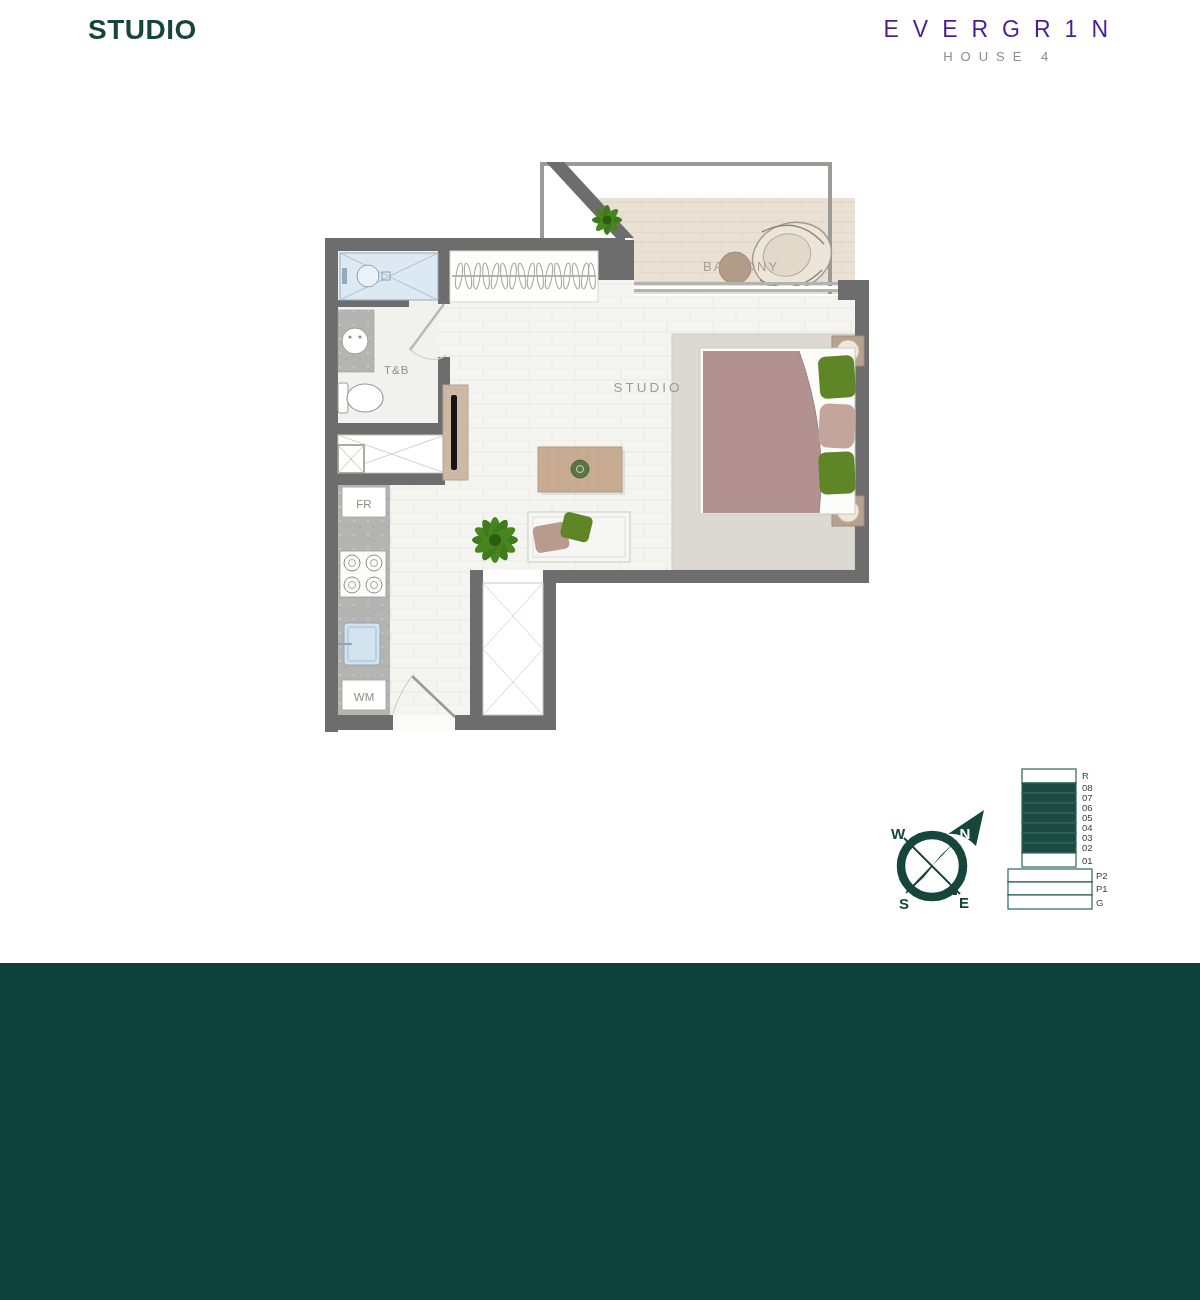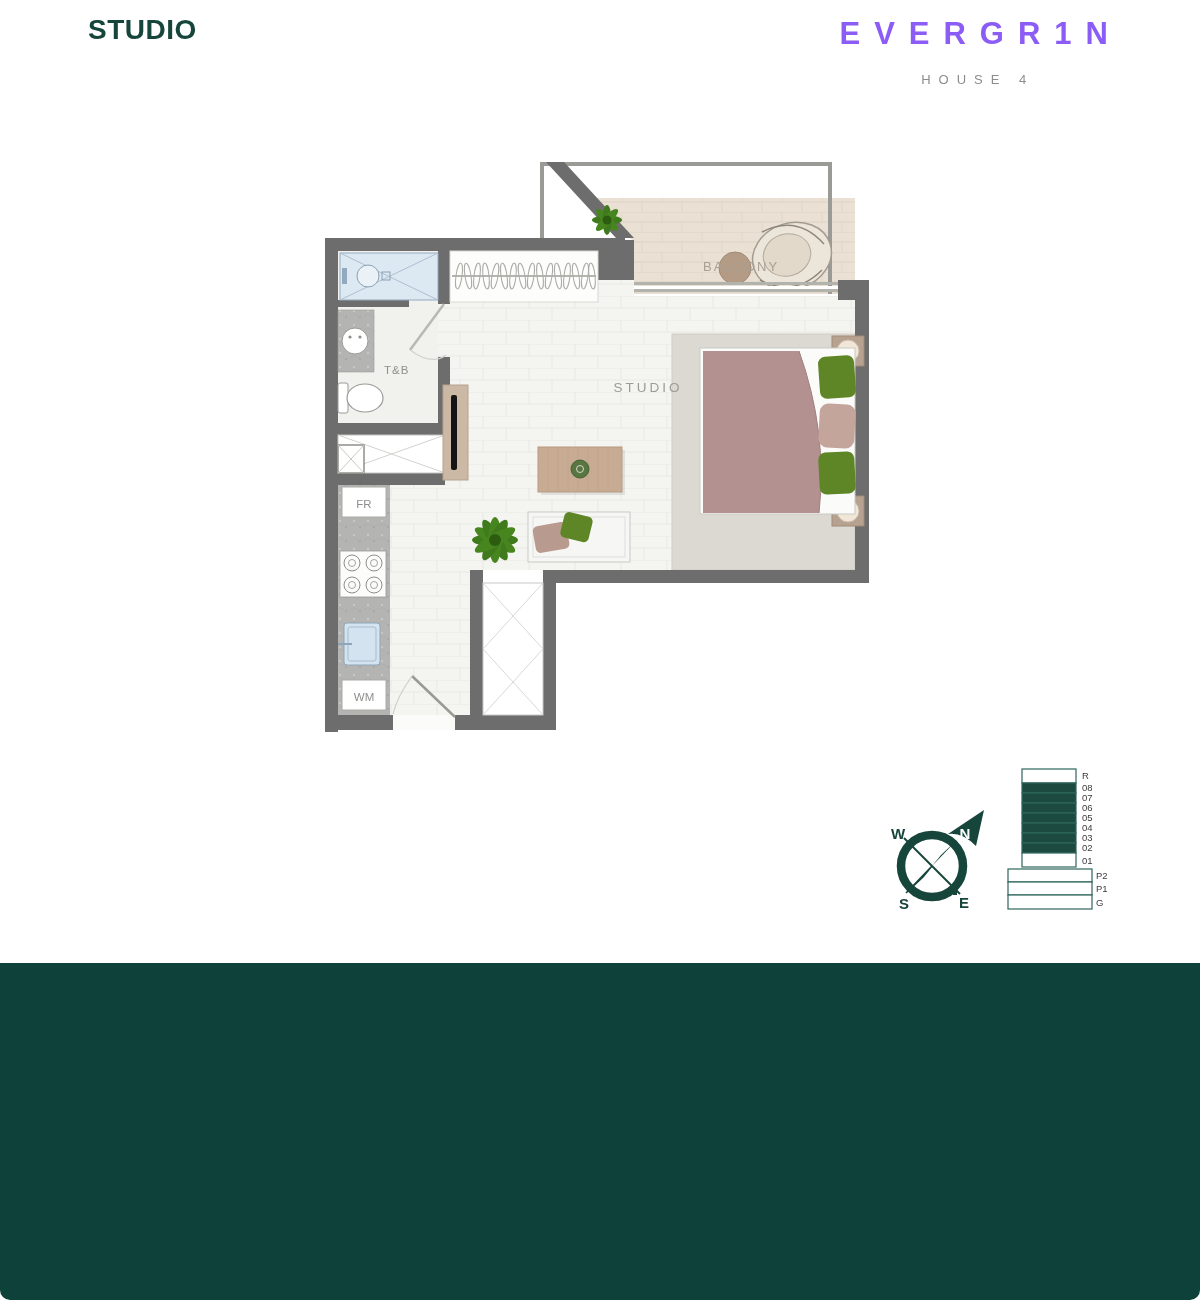--- a/index.html
+++ b/index.html
@@ -1,24 +1,24 @@
 <!DOCTYPE html>
 <html><head>
 <meta charset="utf-8">
 <style>
   html,body{margin:0;padding:0;background:#ffffff;}
   .page{position:relative;width:1200px;height:1300px;background:#ffffff;overflow:hidden;
-        font-family:"Liberation Sans",sans-serif;border-radius:10px;}
+        font-family:"Liberation Sans",sans-serif;}
   
   .hdr-title{position:absolute;left:88px;top:14px;font-size:28px;font-weight:bold;
              color:#16453b;letter-spacing:.5px;}
   .hdr-floors{position:absolute;left:88px;top:52px;font-size:23px;color:#474747;}
   .brand{position:absolute;top:16px;right:92px;text-align:center;}
-  .brand-name{font-size:31px;font-weight:700;color:#8b5cf6;letter-spacing:14px;margin-right:-14px;}
-  .brand-sub{margin-top:20px;font-size:13px;color:#8d8d8d;letter-spacing:8px;margin-right:-8px;}
+  .brand-name{font-size:23px;font-weight:400;color:#4c1d95;letter-spacing:14px;margin-right:-14px;}
+  .brand-sub{margin-top:6px;font-size:13px;color:#8d8d8d;letter-spacing:8px;margin-right:-8px;}
   
   .fp{position:absolute;left:322px;top:152px;}
   .compass{position:absolute;left:876px;top:808px;}
   .stack{position:absolute;left:1002px;top:763px;}
   
   .panel{position:absolute;left:0;top:963px;width:1200px;height:337px;background:#0d4139;}
   svg text{font-family:"Liberation Sans",sans-serif;}
 </style>
 </head>
 <body>

